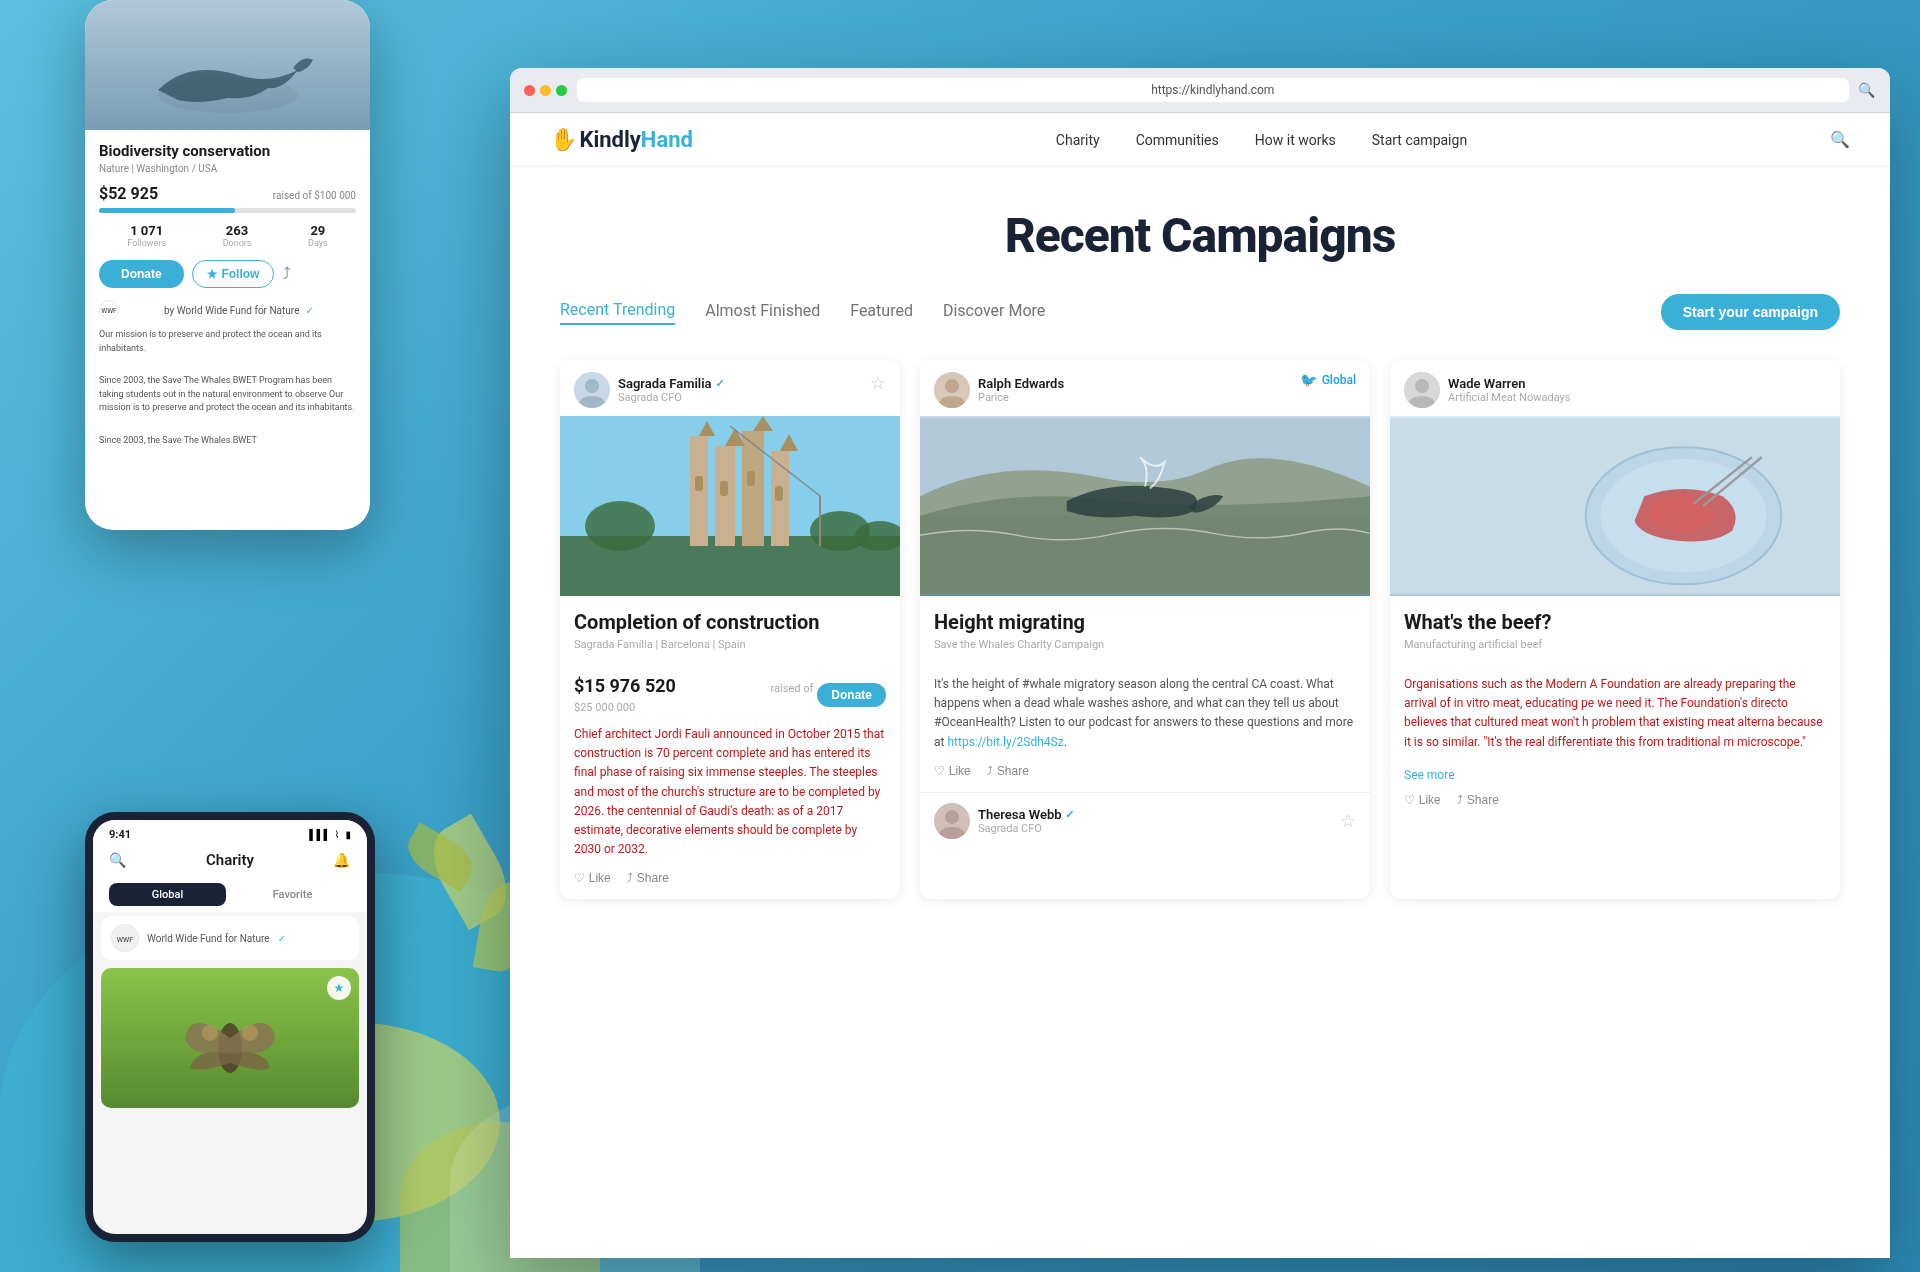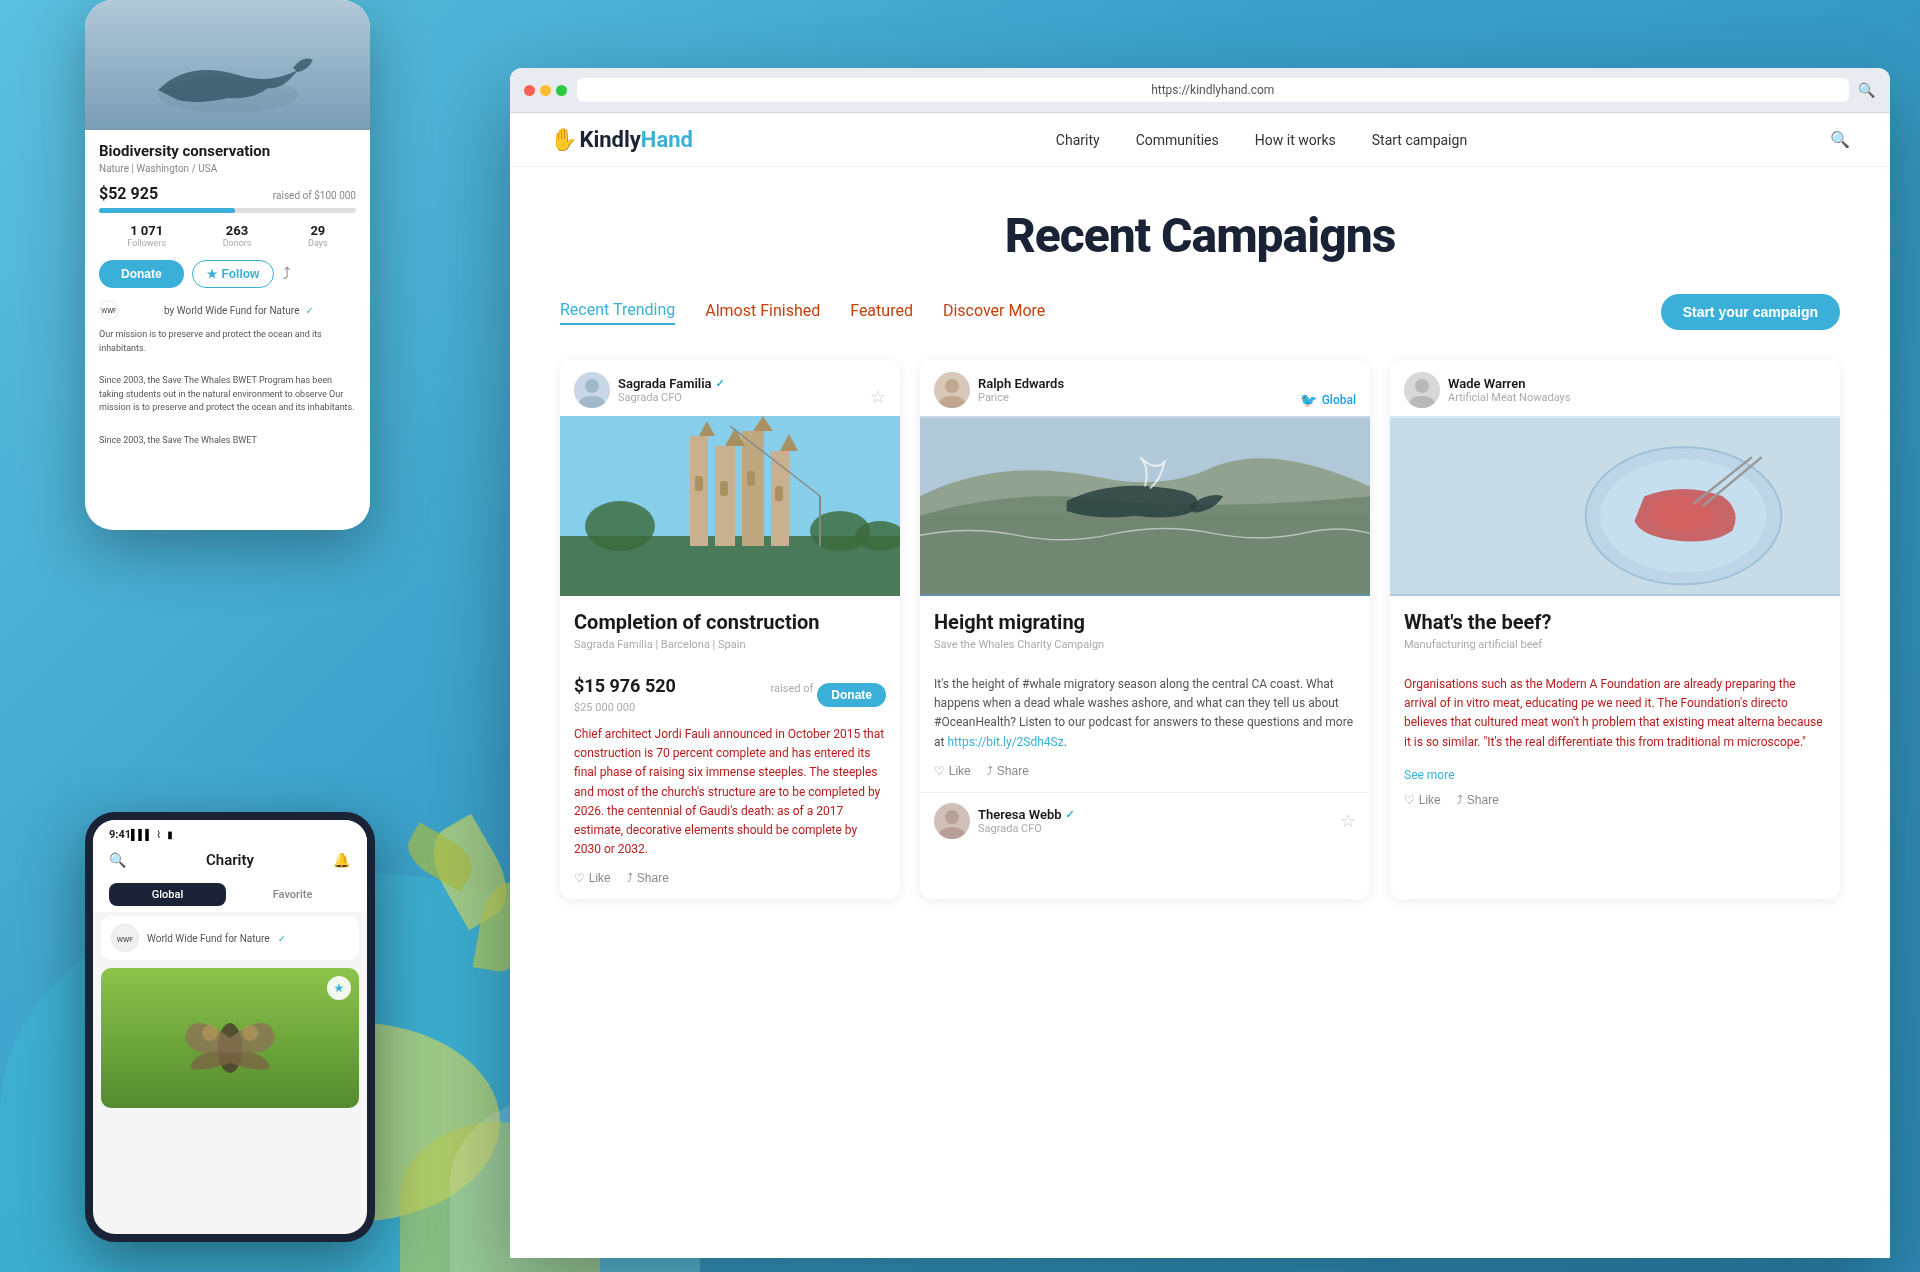--- a/index.html
+++ b/index.html
@@ -232,21 +232,21 @@
       margin: 8px;
       background: #f5f5f5;
       border-radius: 22px;
       height: calc(100% - 16px);
       overflow: hidden;
     }
     .phone2-status {
       background: #fff;
       padding: 8px 16px 4px;
       display: flex;
-      justify-content: flex-start;
+      justify-content: space-between;
       align-items: center;
     }
     .phone2-time {
       font-size: 11px;
       font-weight: 700;
       color: #1a1a1a;
     }
     .phone2-icons {
       display: flex;
       gap: 4px;
@@ -449,21 +449,21 @@
       justify-content: space-between;
       margin-bottom: 30px;
     }
     .tabs-left {
       display: flex;
       gap: 30px;
       align-items: center;
     }
     .tab-item {
       font-size: 16px;
-      color: #c2410c;
+      color: #737373;
       cursor: pointer;
       padding-bottom: 4px;
       text-decoration: none;
     }
     .tab-item.active {
       color: #3ab0d8;
       border-bottom: 2.5px solid #3ab0d8;
     }
     .btn-start-your-campaign {
       background: #3ab0d8;
@@ -485,21 +485,21 @@
 
     
     .card-large {
       background: #fff;
       border-radius: 12px;
       overflow: hidden;
       box-shadow: 0 2px 12px rgba(0,0,0,0.08);
     }
     .card-header-user {
       display: flex;
-      align-items: flex-end;
+      align-items: flex-start;
       justify-content: space-between;
       padding: 12px 14px 8px;
     }
     .user-info {
       display: flex;
       align-items: center;
       gap: 8px;
     }
     .user-avatar {
       width: 36px;

